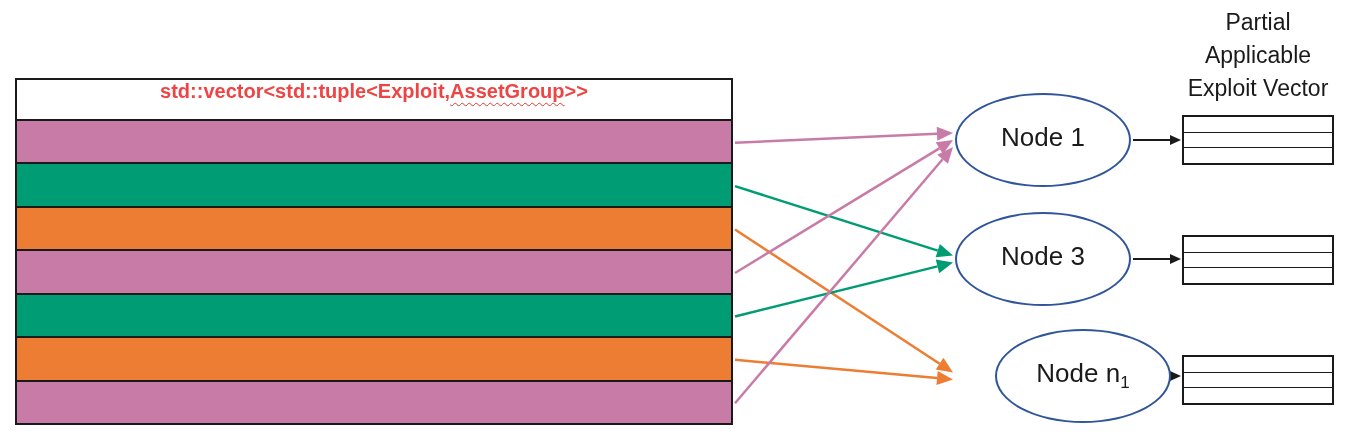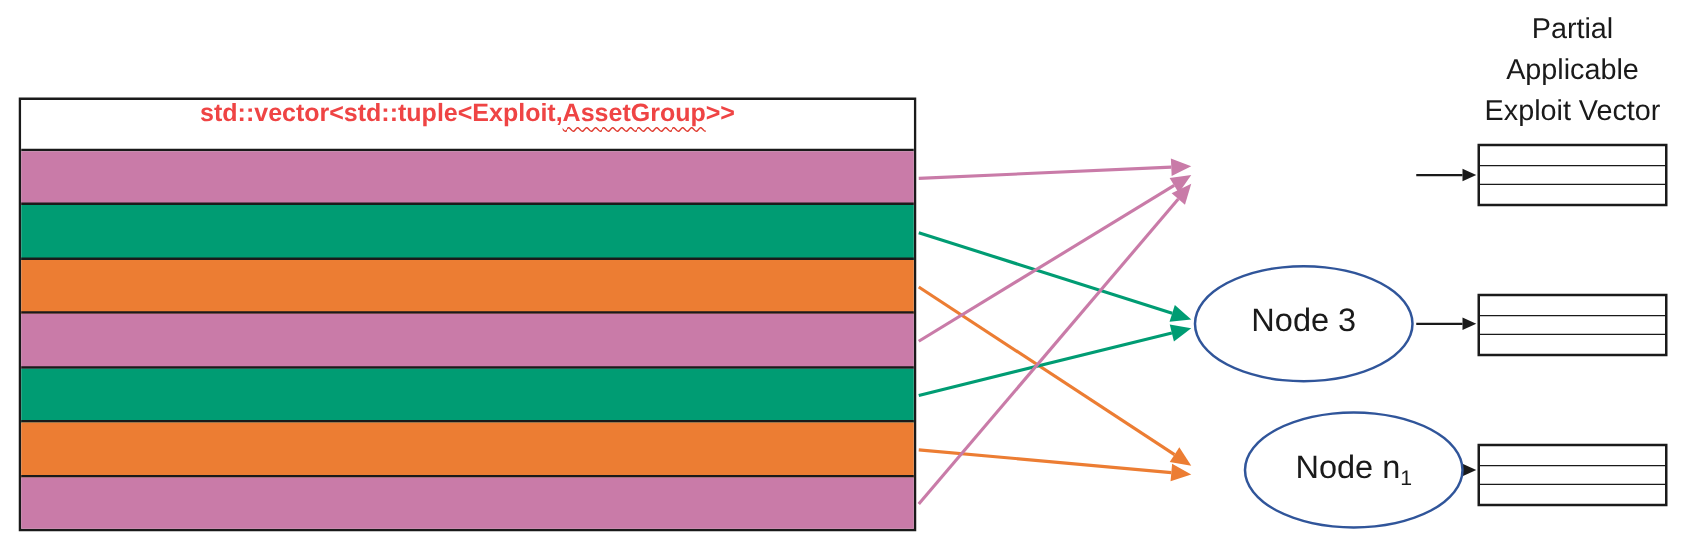--- a/index.html
+++ b/index.html
@@ -140,20 +140,23 @@
       <line x1="735" y1="403.2857142857143" x2="942.6332876307129" y2="159.18734075393266" stroke="#c97ba8" stroke-width="2.5"></line>
       <polygon points="953,147 937.3013260508674,154.6519040923695 947.9652492105583,163.7227774154958" fill="#c97ba8"></polygon>
       <line x1="1133" y1="140" x2="1170" y2="140" stroke="#1a1a1a" stroke-width="1.8"></line>
       <polygon points="1181,140 1170,135 1170,145" fill="#1a1a1a"></polygon>
       <line x1="1133" y1="259" x2="1170" y2="259" stroke="#1a1a1a" stroke-width="1.8"></line>
       <polygon points="1181,259 1170,254 1170,264" fill="#1a1a1a"></polygon>
       <line x1="1133" y1="376" x2="1170" y2="376" stroke="#1a1a1a" stroke-width="1.8"></line>
       <polygon points="1181,376 1170,371 1170,381" fill="#1a1a1a"></polygon>
     </svg>
 
+  <div class="node" style="left:955px; top:93px;">
+    <span class="nlabel"><span>Node 1</span><sub></sub></span>
+  </div>
   <div class="node" style="left:955px; top:212px;">
     <span class="nlabel"><span>Node 3</span><sub></sub></span>
   </div>
   <div class="node" style="left:995px; top:329px;">
     <span class="nlabel"><span>Node n</span><sub>1</sub></span>
   </div>
 
   <div class="mini-table" style="top:115px;">
     <div class="mini-cell"></div>
     <div class="mini-cell"></div>

